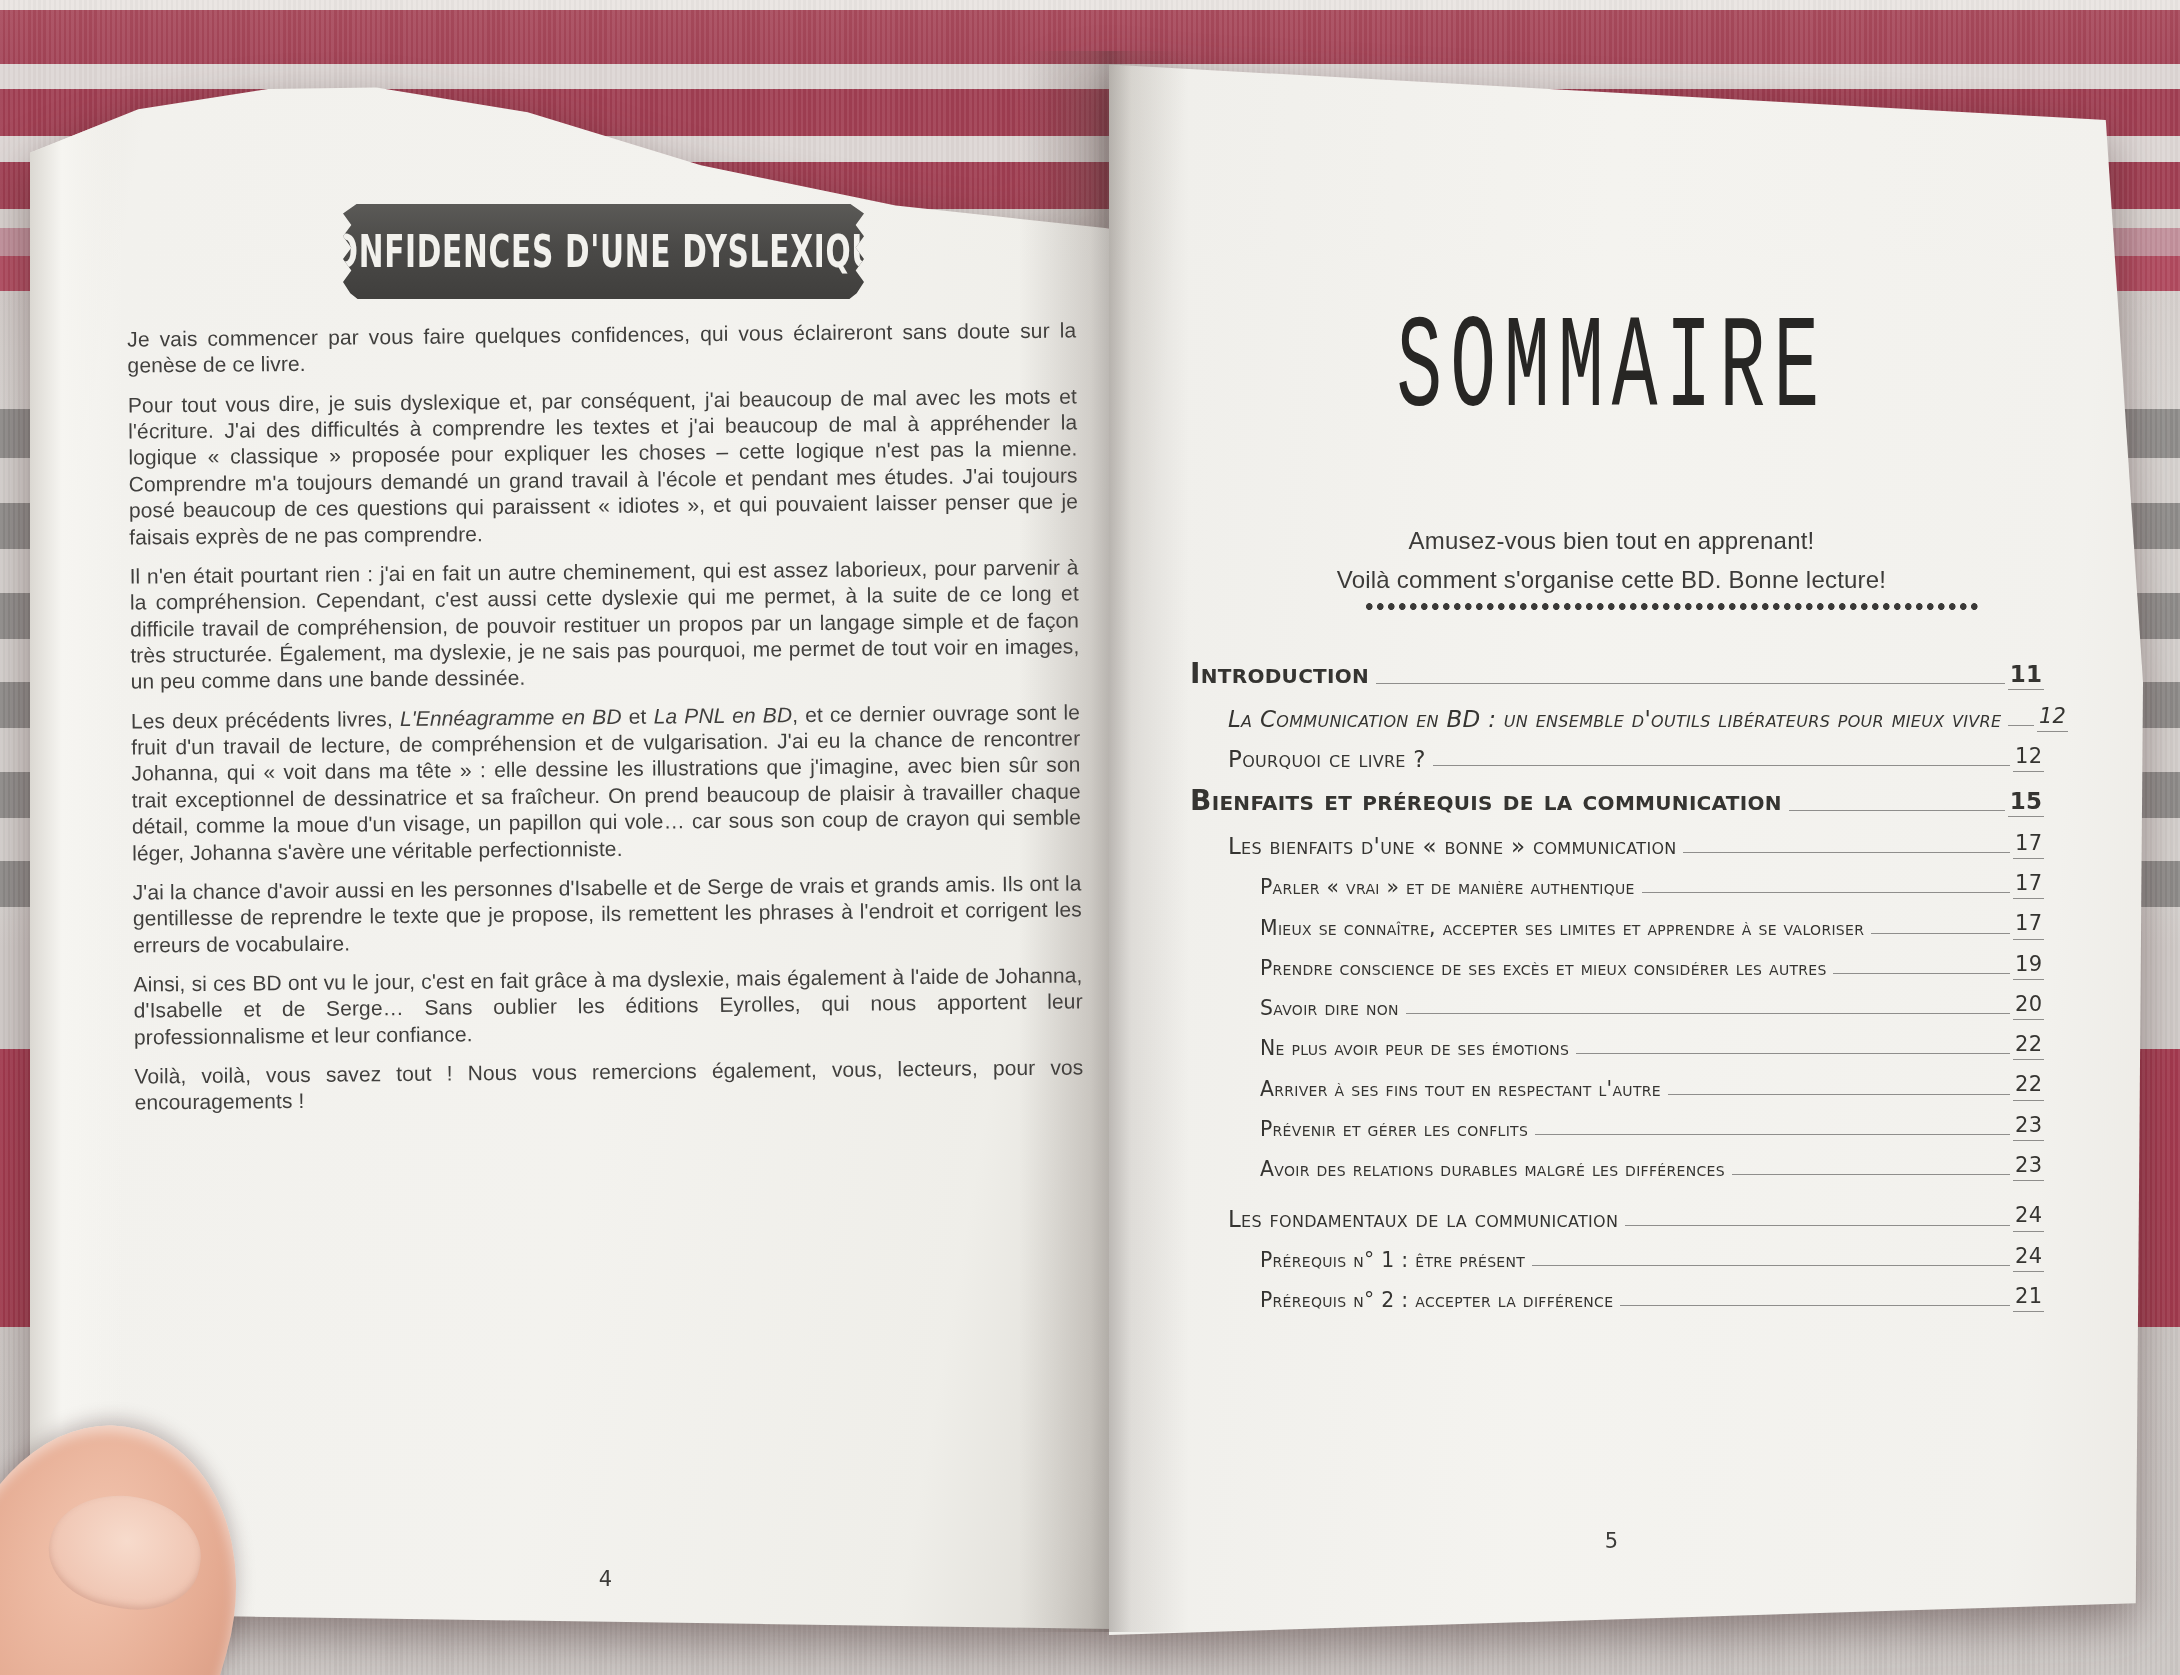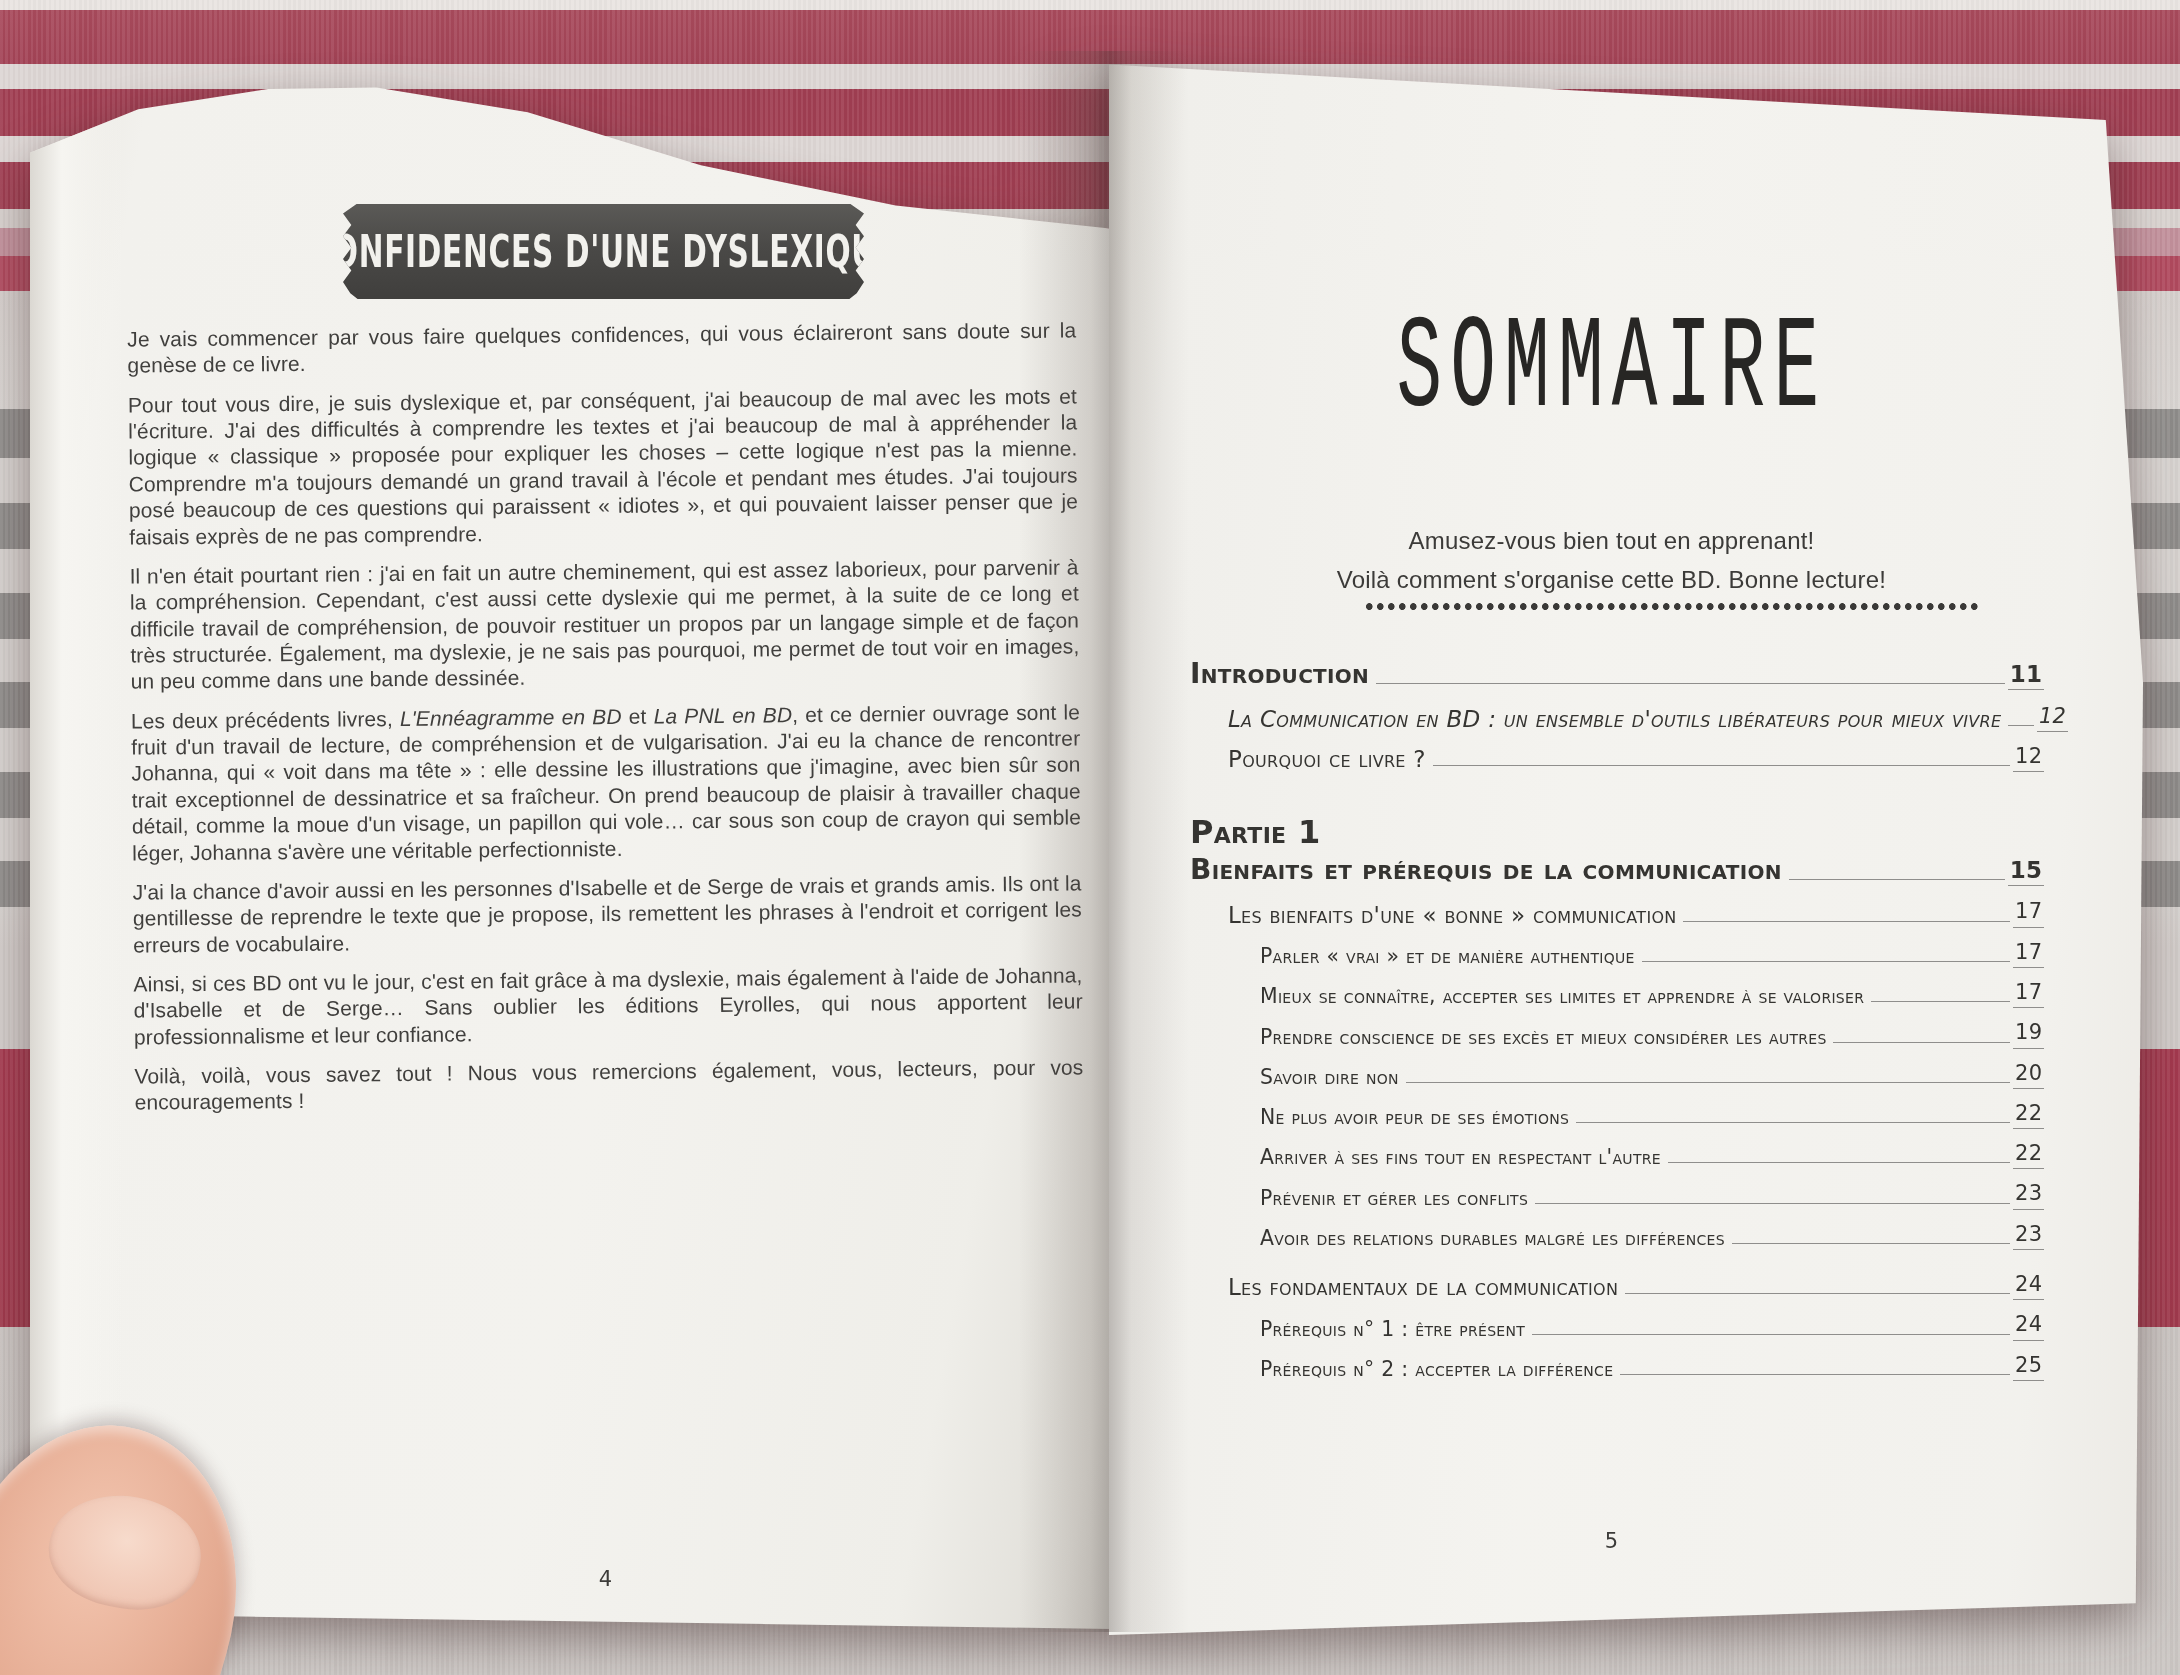--- a/index.html
+++ b/index.html
@@ -167,23 +167,20 @@
           <div class="toc-row lvl-h2 ital">
             <span class="toc-label">La Communication en BD : un ensemble d'outils libérateurs pour mieux vivre</span>
             <span class="toc-leader"></span>
             <span class="toc-page">12</span>
           </div>
           <div class="toc-row lvl-h2">
             <span class="toc-label">Pourquoi ce livre ?</span>
             <span class="toc-leader"></span>
             <span class="toc-page">12</span>
           </div>
-          <div class="toc-row lvl-part big-gap">
-            <span class="toc-label">Partie 1</span>
-          </div>
           <div class="toc-row lvl-h1">
             <span class="toc-label">Bienfaits et prérequis de la communication</span>
             <span class="toc-leader"></span>
             <span class="toc-page">15</span>
           </div>
           <div class="toc-row lvl-h2">
             <span class="toc-label">Les bienfaits d'une « bonne » communication</span>
             <span class="toc-leader"></span>
             <span class="toc-page">17</span>
           </div>
@@ -233,21 +230,21 @@
             <span class="toc-page">24</span>
           </div>
           <div class="toc-row lvl-h3">
             <span class="toc-label">Prérequis n° 1 : être présent</span>
             <span class="toc-leader"></span>
             <span class="toc-page">24</span>
           </div>
           <div class="toc-row lvl-h3">
             <span class="toc-label">Prérequis n° 2 : accepter la différence</span>
             <span class="toc-leader"></span>
-            <span class="toc-page">25</span>
+            <span class="toc-page">21</span>
           </div>
         </div>
       <div class="folio folio-right">5</div>
     </div>
 
     <div class="gutter"></div>
   </div>
 
   <div class="thumb"></div>
   <div class="thumb-nail"></div>

